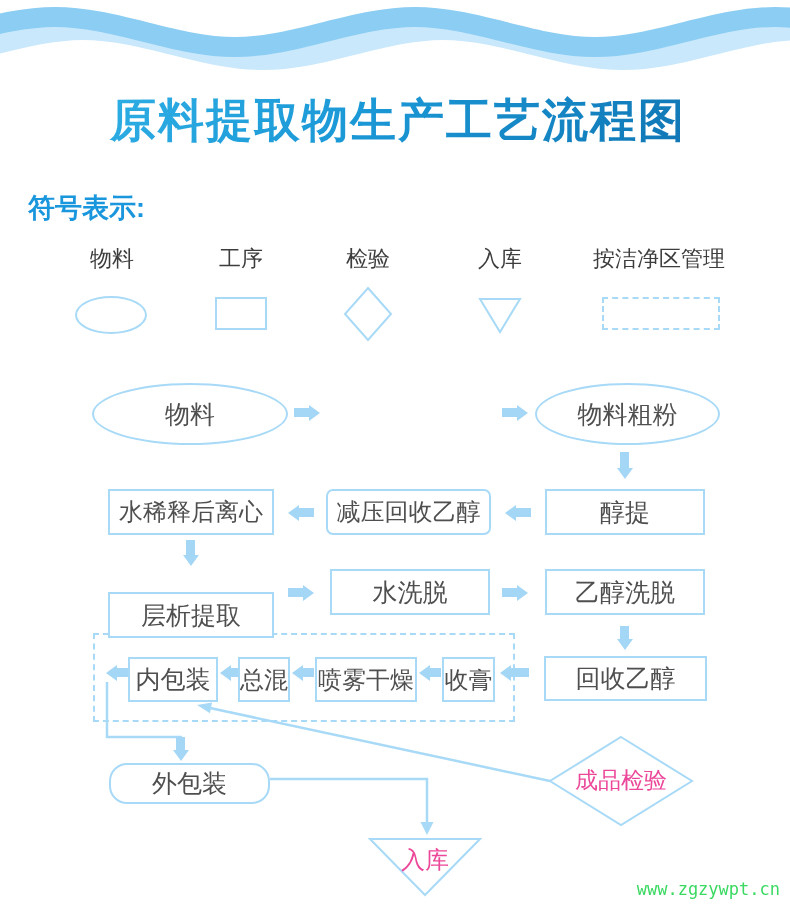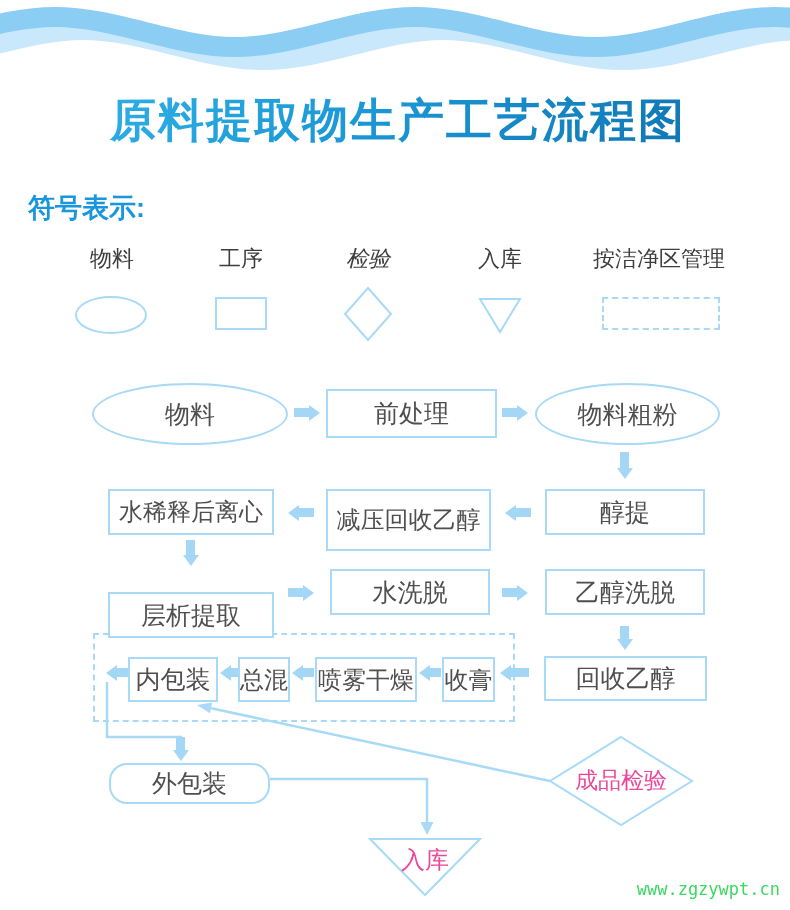--- a/index.html
+++ b/index.html
@@ -68,21 +68,21 @@
       <path d="M-125,47 C-65,47 -5,17 55,17 C115,17 175,47 235,47 C295,47 355,17 415,17 C475,17 535,47 595,47 C655,47 715,17 775,17 C835,17 895,47 955,47" fill="none" stroke="#8bcdf3" stroke-width="20"></path>
     </svg>
   </div>
 
   <div class="page-title">原料提取物生产工艺流程图</div>
 
   <div class="legend-heading">符号表示:</div>
 
   <div class="legend-label" style="left:76px;width:72px;">物料</div>
   <div class="legend-label" style="left:205px;width:72px;">工序</div>
-  <div class="legend-label" style="left:332px;width:72px;font-style:italic;">检验</div>
+  <div class="legend-label" style="left:332px;width:72px;">检验</div>
   <div class="legend-label" style="left:464px;width:72px;">入库</div>
   <div class="legend-label" style="left:570px;width:178px;">按洁净区管理</div>
 
   <div class="legend-shape lg-ellipse"></div>
   <div class="legend-shape lg-rect"></div>
   <svg class="lg-svg" style="left:343px;top:286px;" width="50" height="56">
     <polygon points="25,2 48,28 25,54 2,28" fill="#ffffff" stroke="#a8daf7" stroke-width="2"></polygon>
   </svg>
   <svg class="lg-svg" style="left:478px;top:297px;" width="44" height="37">
     <polygon points="2,2 42,2 22,35" fill="#ffffff" stroke="#a8daf7" stroke-width="2"></polygon>
@@ -92,28 +92,27 @@
   <svg class="connectors">
     <path d="M107,682 L107,737 L182,737" fill="none" stroke="#a8daf7" stroke-width="2.5"></path>
     <path d="M270,779 L427,779 L427,824" fill="none" stroke="#a8daf7" stroke-width="2.5"></path>
     <polygon points="427,835 420.5,822 433.5,822" fill="#a8daf7"></polygon>
     <line x1="210" y1="708" x2="550" y2="781" stroke="#a8daf7" stroke-width="2.5"></line>
     <polygon points="197,705 212,702.6 210,713.2" fill="#a8daf7"></polygon>
   </svg>
 
   <div class="node ellipse" style="left:92px;top:383px;width:196px;height:62px;">物料</div>
   <div class="tarrow-r" style="left:294px;top:408px;width:15px;"></div>
-  <div class="node" style="left:326px;top:389px;width:171px;height:49px;">前处理</div>
   <div class="tarrow-r" style="left:502px;top:408px;width:15px;"></div>
   <div class="node ellipse" style="left:535px;top:383px;width:185px;height:62px;">物料粗粉</div>
   <div class="tarrow-d" style="left:620px;top:452px;height:16px;"></div>
 
   <div class="node small" style="left:108px;top:489px;width:166px;height:46px;">水稀释后离心</div>
   <div class="tarrow-l" style="left:299px;top:508px;width:15px;"></div>
-  <div class="node small" style="left:326px;top:489px;width:165px;height:62px;">减压回收乙醇</div>
+  <div class="node small" style="left:326px;top:489px;width:165px;height:46px;border-radius:7px;">减压回收乙醇</div>
   <div class="tarrow-l" style="left:516px;top:508px;width:15px;"></div>
   <div class="node" style="left:545px;top:489px;width:160px;height:46px;">醇提</div>
   <div class="tarrow-d" style="left:186px;top:540px;height:15px;"></div>
 
   <div class="node" style="left:108px;top:569px;width:166px;height:46px;margin-top:23px;">层析提取</div>
   <div class="tarrow-r" style="left:288px;top:588px;width:15px;"></div>
   <div class="node" style="left:330px;top:569px;width:160px;height:46px;">水洗脱</div>
   <div class="tarrow-r" style="left:502px;top:588px;width:15px;"></div>
   <div class="node" style="left:545px;top:569px;width:160px;height:46px;">乙醇洗脱</div>
   <div class="tarrow-d" style="left:620px;top:626px;height:13px;"></div>

